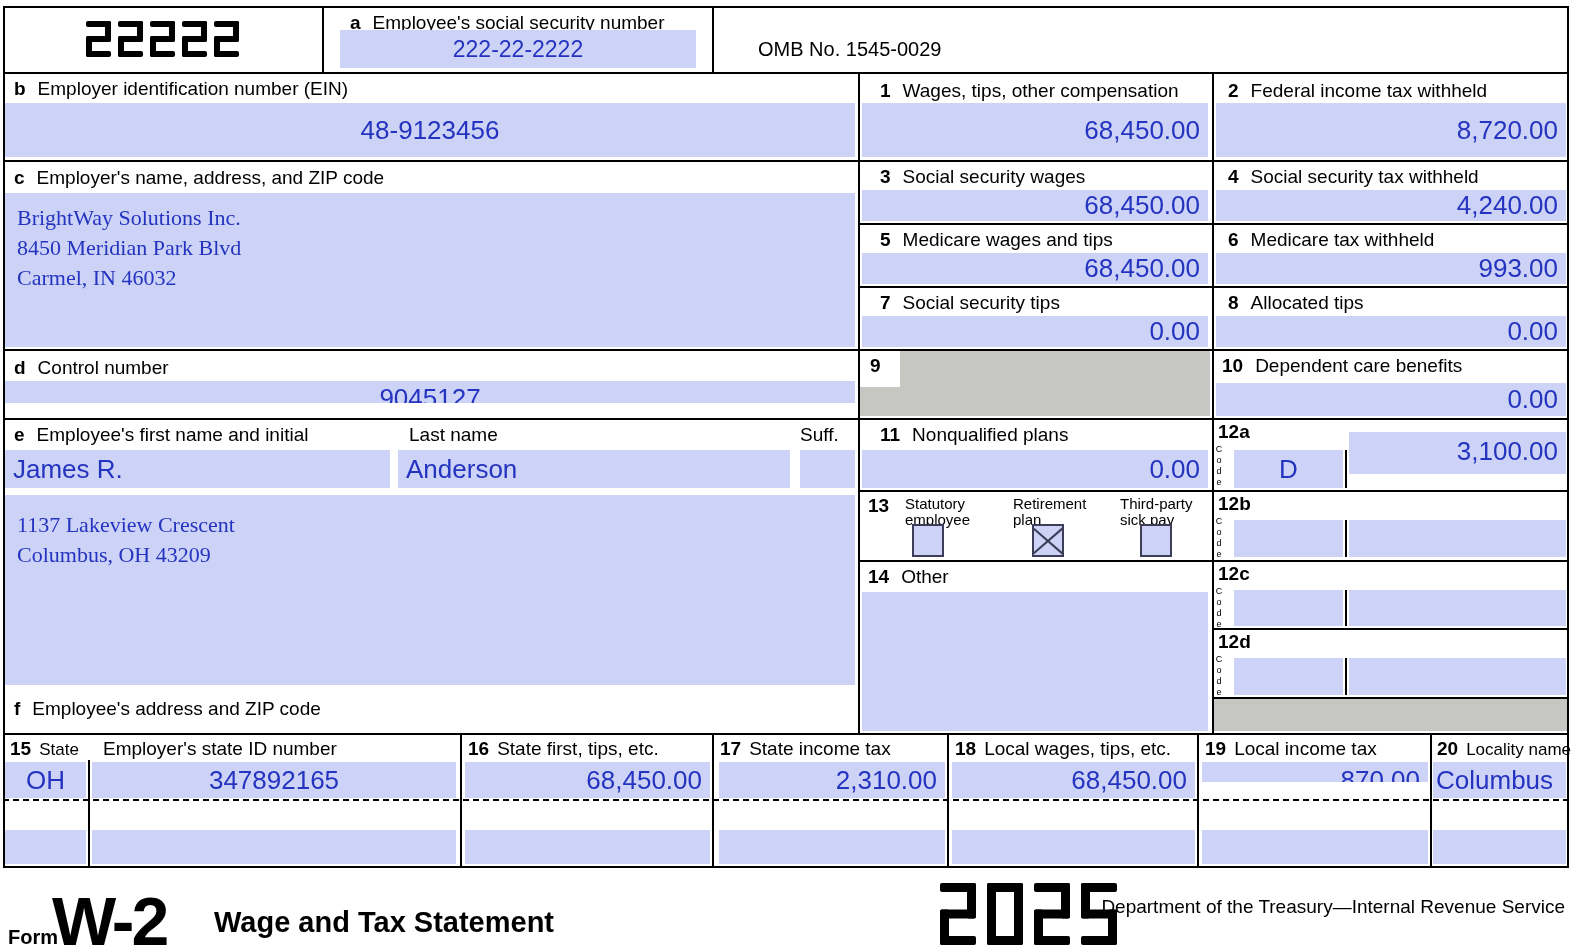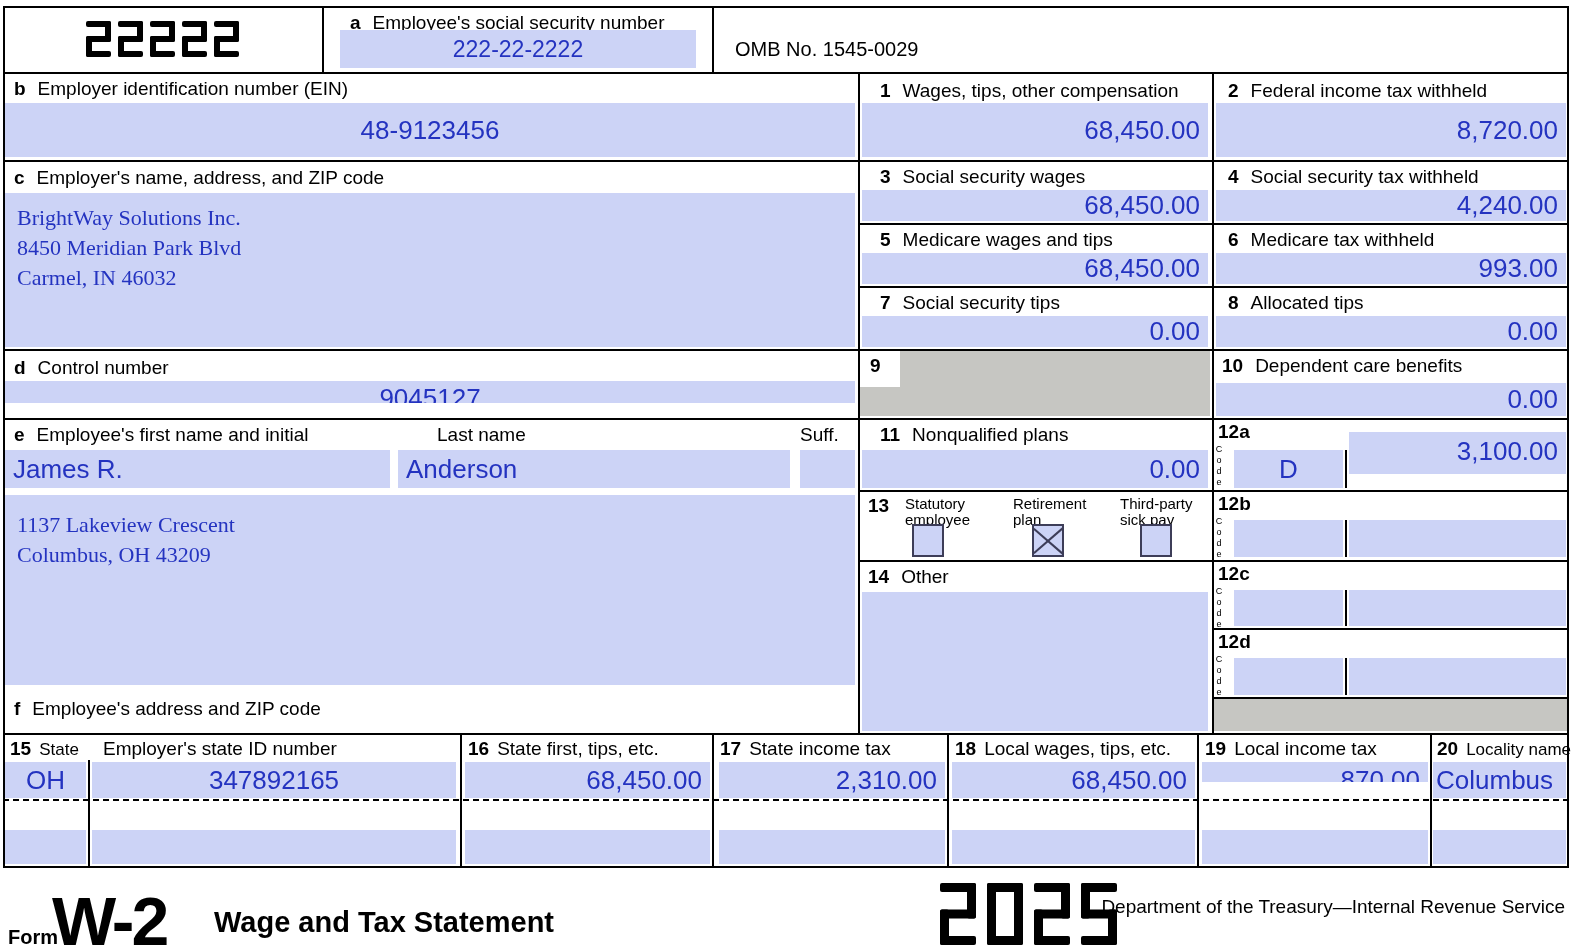--- a/index.html
+++ b/index.html
@@ -26,21 +26,21 @@
   .white{position:absolute;background:#fff;}
   .cb-label{position:absolute;font-size:15px;line-height:16px;color:#000;}
   .checkbox{position:absolute;width:32px;height:33px;background:var(--lav);border:2px solid #3d3d58;}
   .checkbox.checked::before,.checkbox.checked::after{content:'';position:absolute;left:50%;top:50%;width:134%;height:2px;background:#3d3d58;}
   .checkbox.checked::before{transform:translate(-50%,-50%) rotate(41deg);}
   .checkbox.checked::after{transform:translate(-50%,-50%) rotate(-41deg);}
   .codev{position:absolute;writing-mode:vertical-rl;text-orientation:upright;font-size:9px;line-height:10px;letter-spacing:1px;color:#000;}
   .sevenseg{position:absolute;display:flex;align-items:center;justify-content:center;}
   .sevenseg svg{fill:#000;}
   .footer-form{position:absolute;font-weight:700;color:#000;}
-  .omb{position:absolute;font-size:20px;color:#000;}
+  .omb{position:absolute;font-size:20px;color:#000;margin-left:23px;}
 </style>
 </head>
 <body>
 
 <div class="page">
   <div class="frame"></div>
 
   <div class="sevenseg" style="left:3px;top:6px;width:319px;height:66px">
       <svg width="25" height="36" style="margin-right: 7px;">
         <rect x="0" y="0" width="25" height="6" rx="2"></rect>
@@ -148,21 +148,21 @@
   </div>
 
   <div class="lbl" style="left:1222px;top:355px">
     <b>10</b><span>Dependent care benefits</span>
   </div>
   <div class="field right" style="left:1216px;top:383px;width:350px;height:33px;line-height:33px">0.00</div>
 
   <div class="lbl" style="left:14px;top:424px">
     <b>e</b><span>Employee's first name and initial</span>
   </div>
-  <div class="lbl" style="left:437px;top:424px">
+  <div class="lbl" style="left:409px;top:424px">
     <span>Last name</span>
   </div>
   <div class="lbl" style="left:800px;top:424px">
     <span>Suff.</span>
   </div>
   <div class="field left" style="left:5px;top:450px;width:385px;height:38px;line-height:38px">James R.</div>
   <div class="field left" style="left:398px;top:450px;width:392px;height:38px;line-height:38px">Anderson</div>
   <div class="field left" style="left:800px;top:450px;width:55px;height:38px;line-height:38px"></div>
 
   <div class="lbl" style="left:880px;top:424px">

